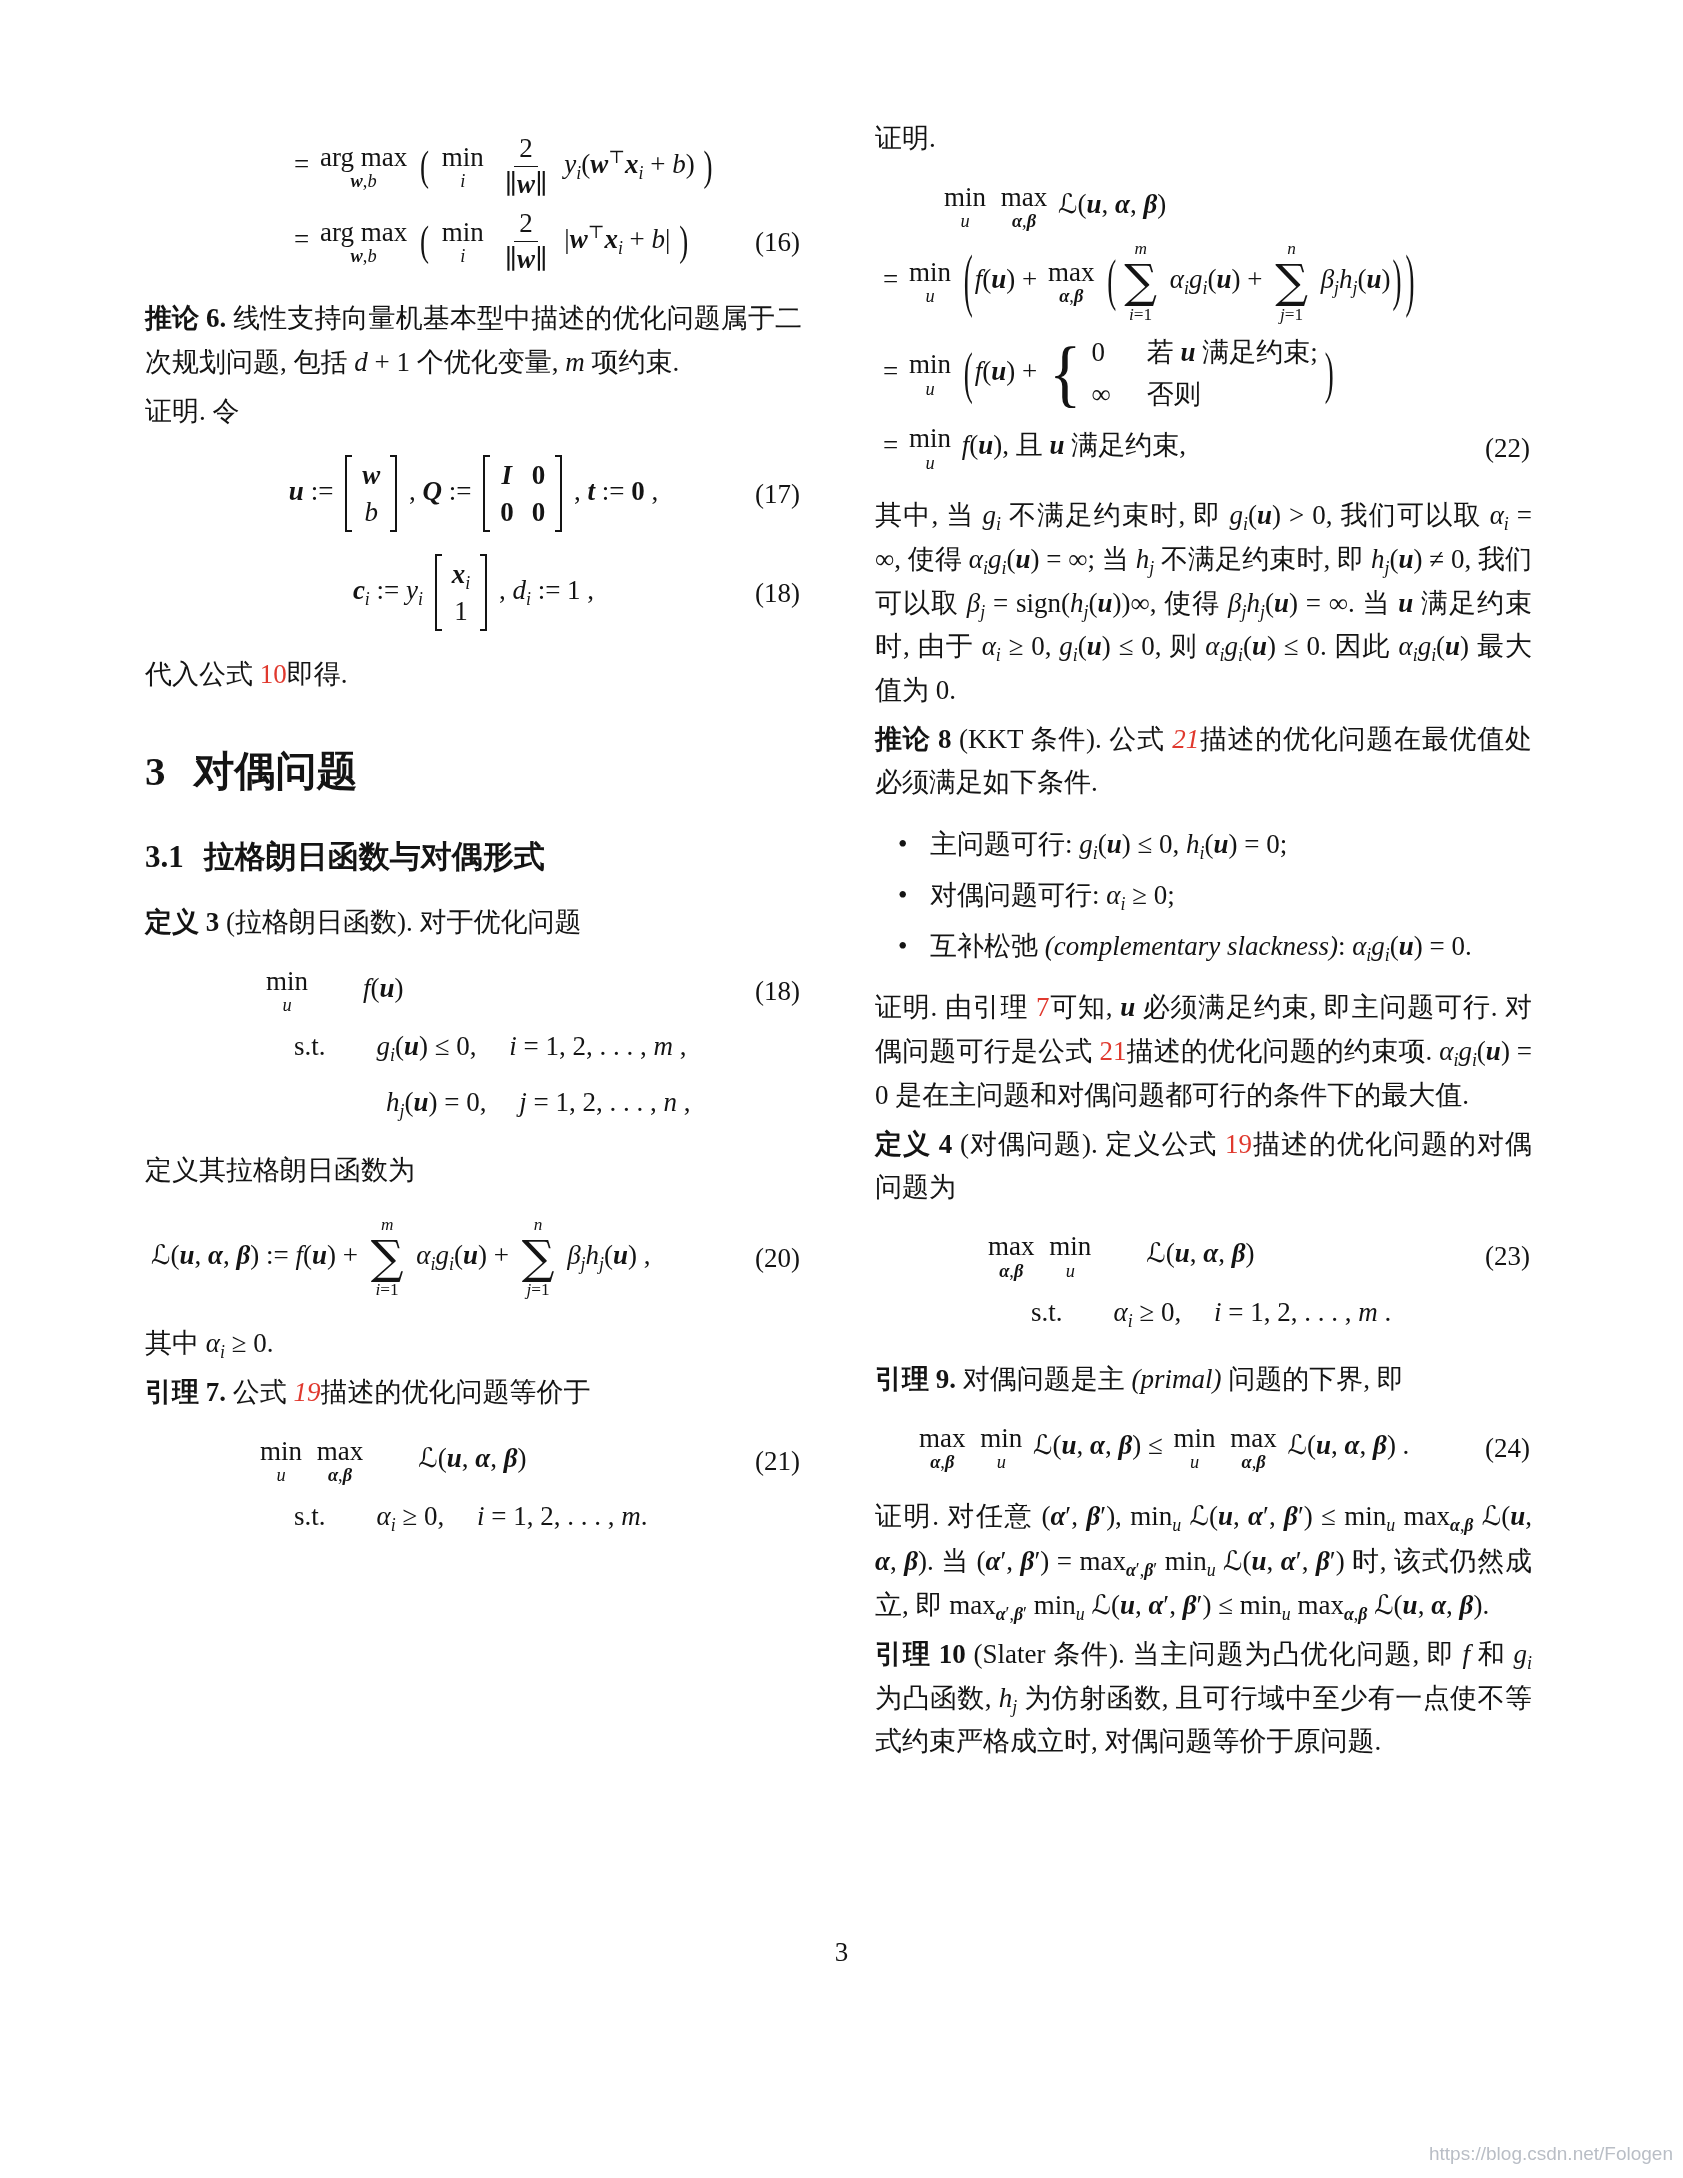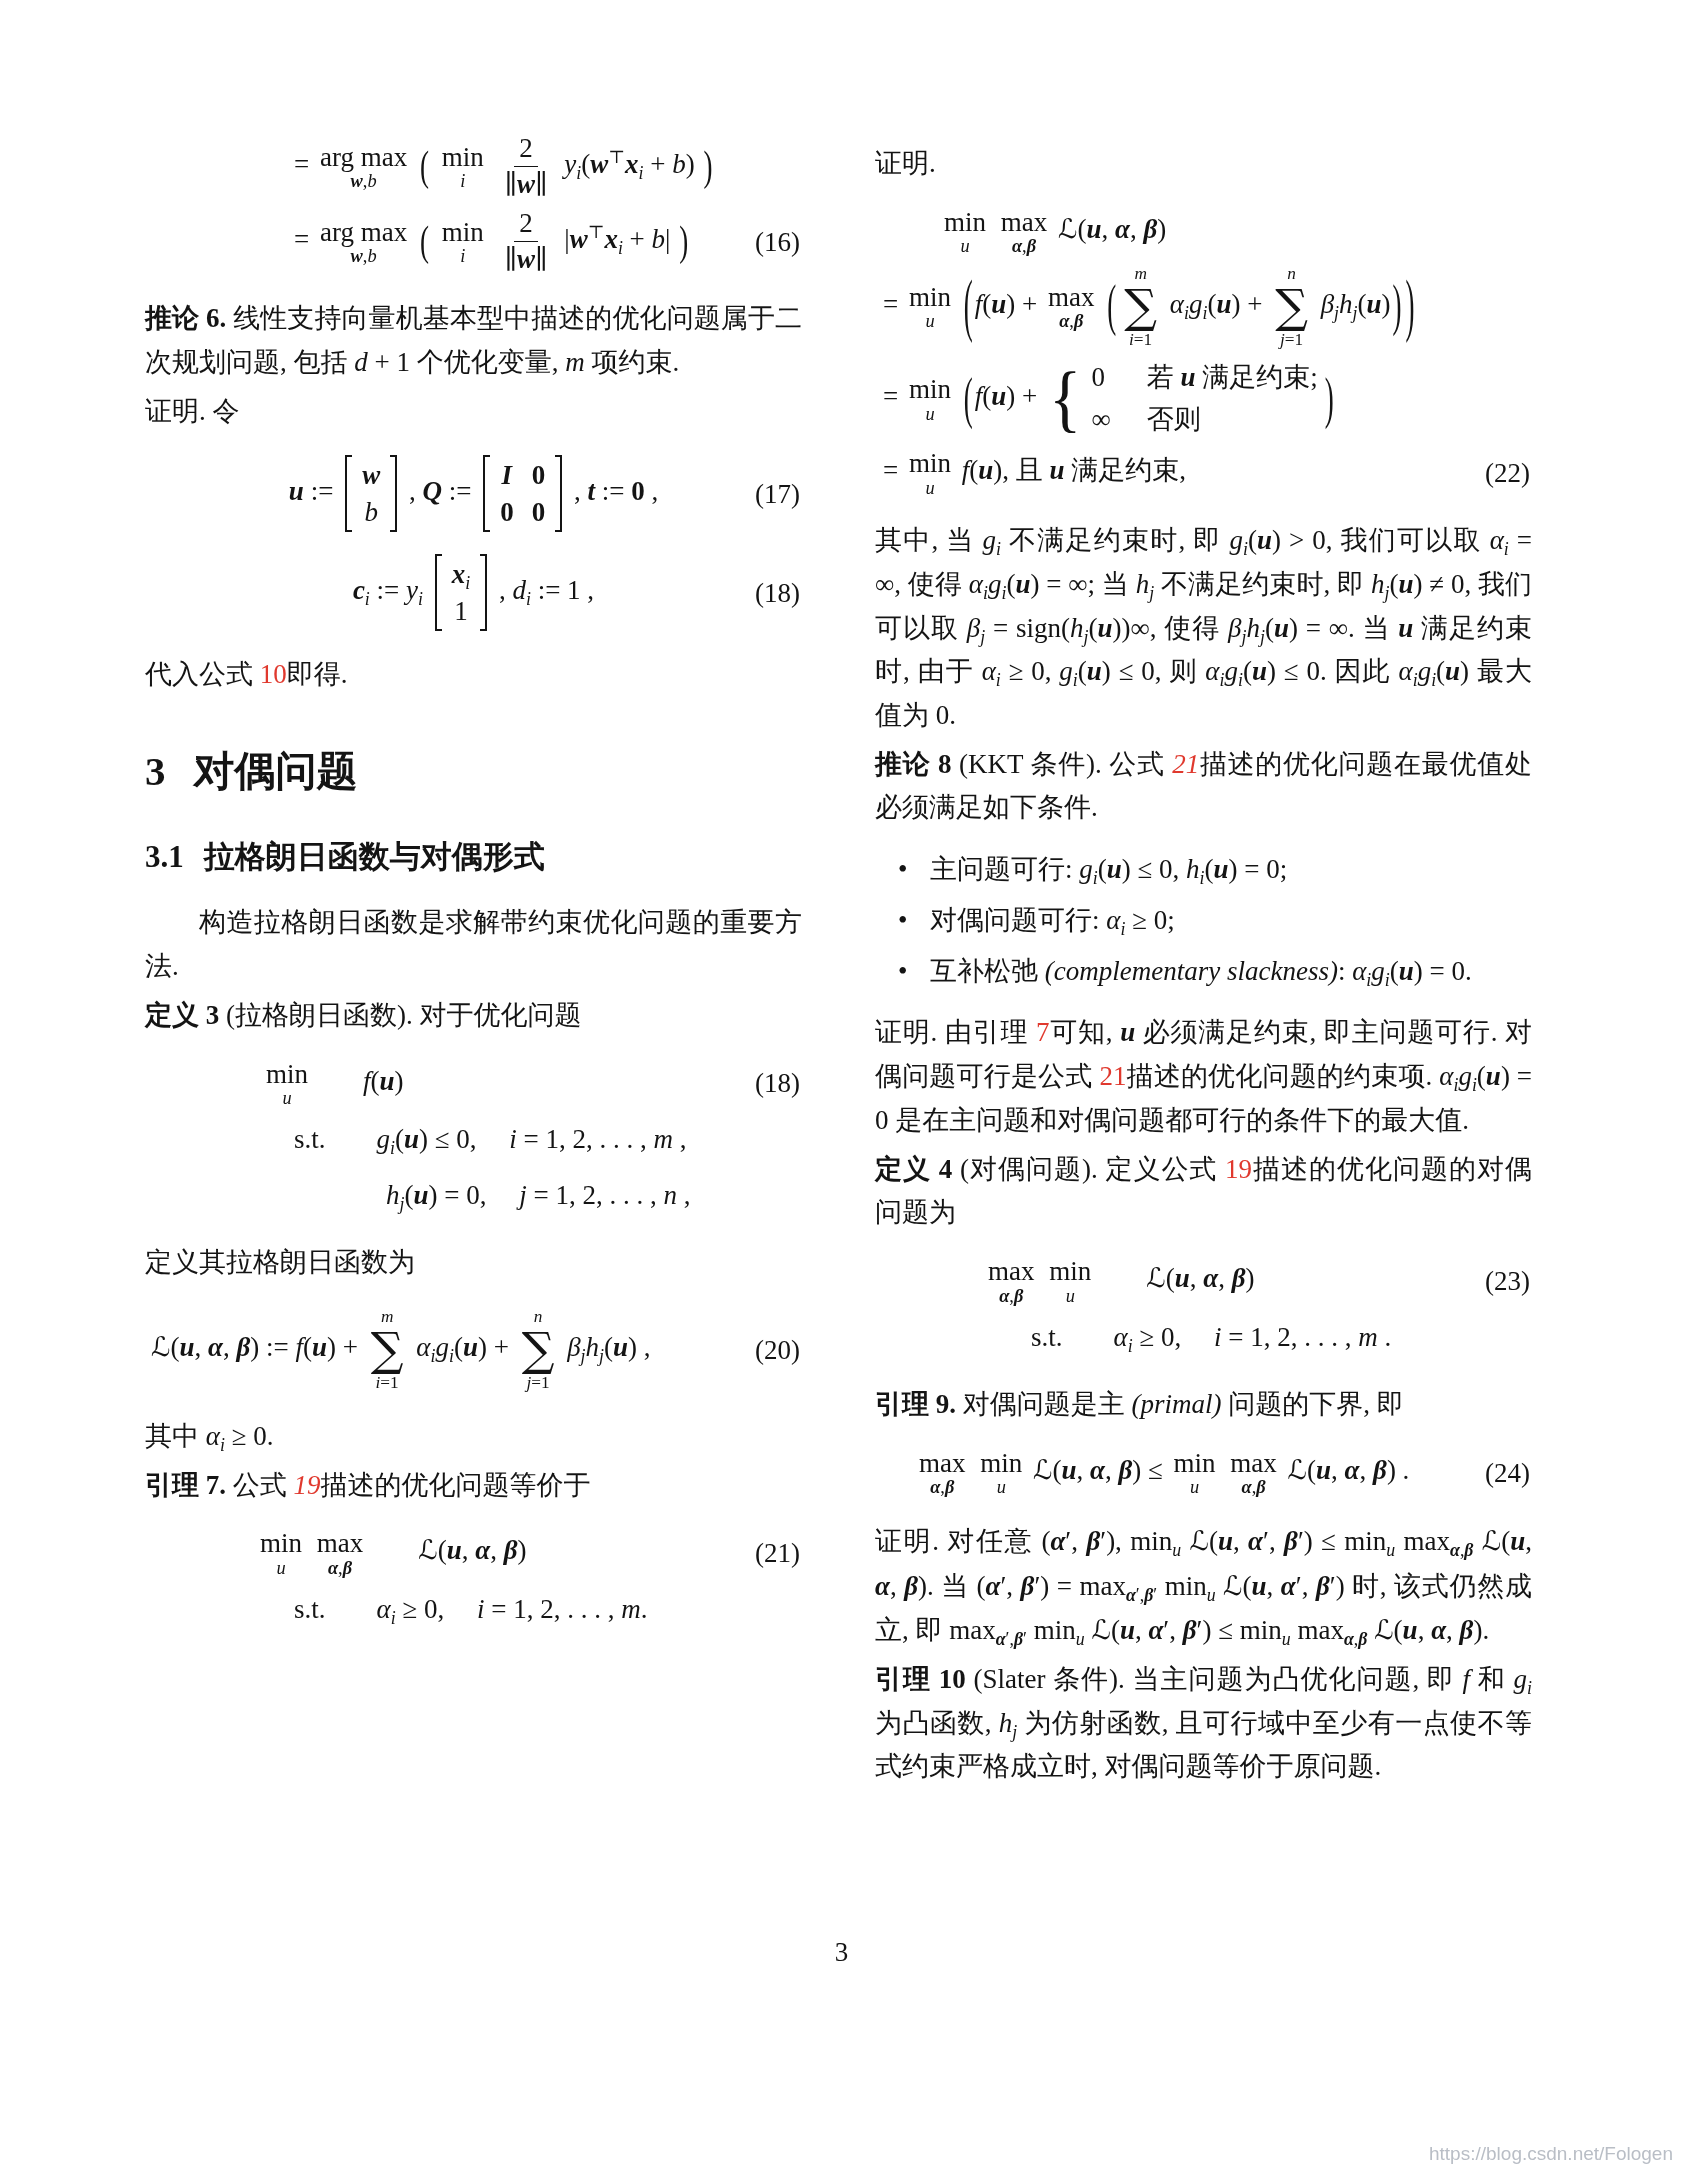--- a/index.html
+++ b/index.html
@@ -1,20 +1,20 @@
 <!DOCTYPE html>
 <html style="--link_red: #e0392e; --watermark_gray: #b9bec6;"><head>
 <meta charset="utf-8">
 <style>
   *{margin:0;padding:0;box-sizing:border-box}
   html,body{background:#888}
   body{width:1683px;height:2178px;margin:0 auto;font-family:"Liberation Serif","DejaVu Serif",serif;color:#141414;font-size:27px;line-height:1.62}
   .page{position:relative;width:1683px;height:2178px;background:#ffffff;overflow:hidden}
   .colL{position:absolute;left:145px;top:125px;width:657px}
-  .colR{position:absolute;left:875px;top:142px;width:657px}
+  .colR{position:absolute;left:875px;top:117px;width:657px}
   .para{text-align:justify;margin:5px 0}
   .para.indent{text-indent:2em}
   .para.tight{margin:10px 0}
   i{font-style:italic}
   b.v{font-style:italic;font-weight:bold}
   sub,sup{font-size:0.66em;line-height:0}
   .lk{color:var(--link_red,#e0392e);cursor:pointer}
   h2.sec{font-size:41px;font-weight:bold;margin:50px 0 32px;line-height:1.2}
   h3.sub{font-size:31px;font-weight:bold;margin:42px 0 26px;line-height:1.2}
   .hgap{display:inline-block;width:28px}
@@ -140,21 +140,20 @@
         </div>
     </section>
 
     <p class="para">代入公式 <span class="lk">10</span>即得.</p>
 
     <h2 class="sec"><span>3</span><span class="hgap"></span><span>对偶问题</span></h2>
 
 
     <h3 class="sub"><span>3.1</span><span class="hgap2"></span><span>拉格朗日函数与对偶形式</span></h3>
 
-    <p class="para indent">构造拉格朗日函数是求解带约束优化问题的重要方法.</p>
 
     <p class="para"><b>定义 3</b> (拉格朗日函数). 对于优化问题</p>
 
     <section class="deq">
       <div class="er" style="padding-left:117px">
           <span><span class="lo">
               <span class="on">min</span>
               <span class="ll"><i>u</i></span>
             </span><span class="sp2"></span><i>f</i>(<b class="v">u</b>)</span>
           <span class="tg">(18)</span>

